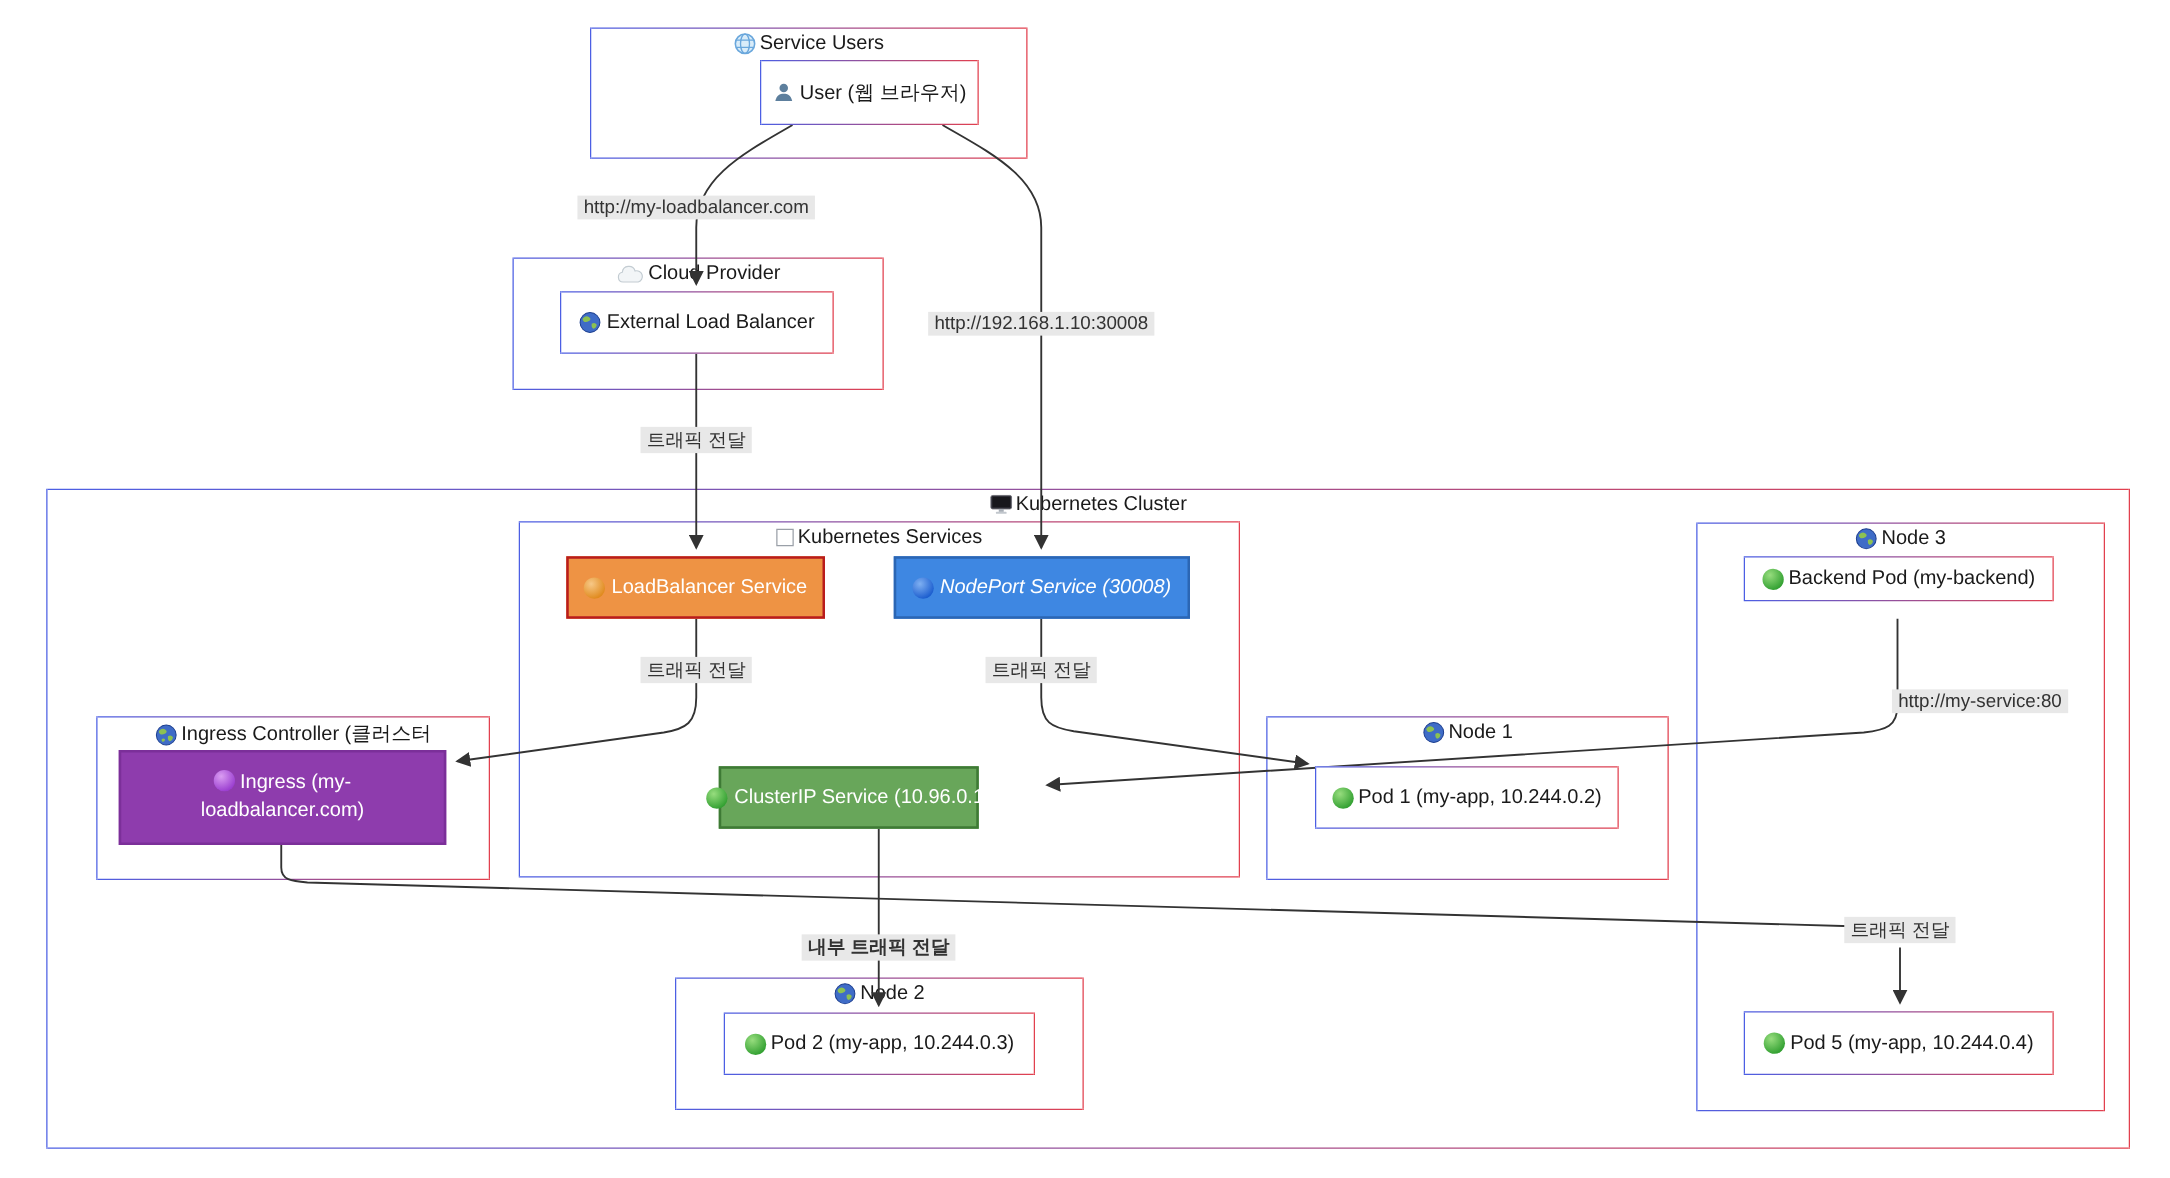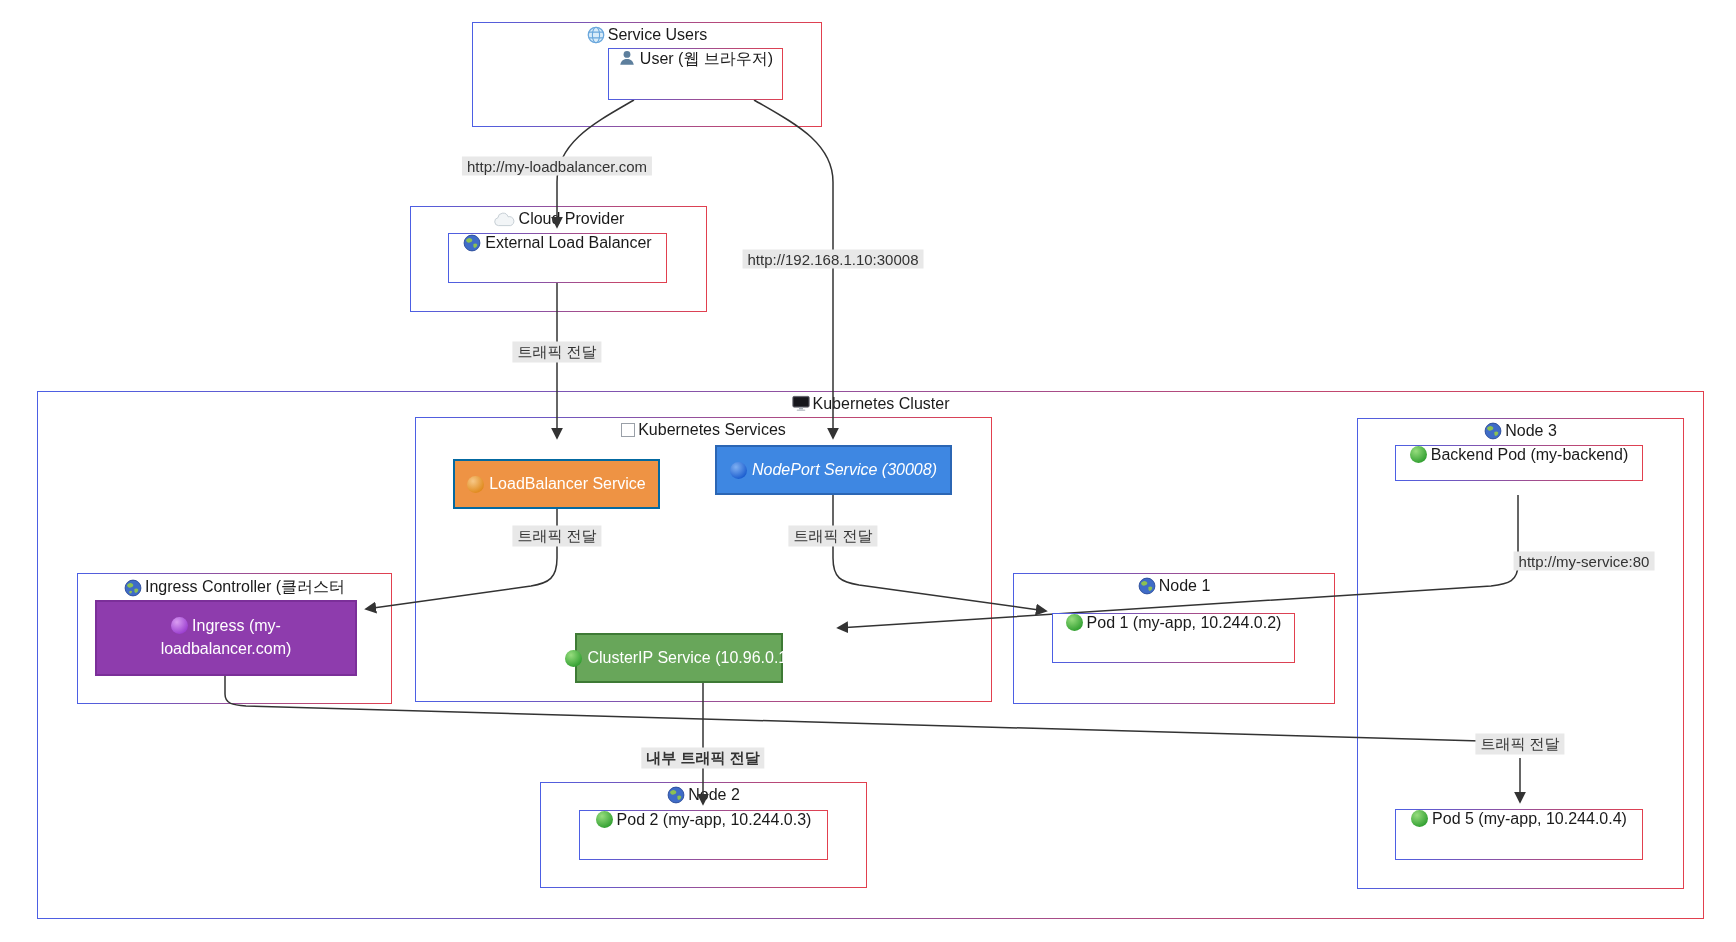--- a/index.html
+++ b/index.html
@@ -3,25 +3,25 @@
 <meta charset="utf-8">
 <style>
   html,body{margin:0;padding:0;background:#ffffff;font-family:"Liberation Sans","DejaVu Sans",sans-serif;}
   .canvas{position:relative;width:1736px;height:942px;background:#fff;overflow:hidden;}
 
   
   .sub{position:absolute;border:1.5px solid;border-image:linear-gradient(90deg,var(--gl),var(--gr)) 1;background:transparent;z-index:1;}
   .sub-title{position:absolute;top:3px;left:0;right:0;display:flex;align-items:center;justify-content:center;gap:3px;font-size:16px;color:#1a1a1a;white-space:nowrap;}
 
   
-  .node{position:absolute;display:flex;align-items:flex-start;justify-content:center;gap:4px;font-size:16px;color:#1a1a1a;background:#fff;border:1.5px solid;border-image:linear-gradient(90deg,var(--gl),var(--gr)) 1;white-space:nowrap;z-index:3;box-sizing:border-box;}
+  .node{position:absolute;display:flex;align-items:center;justify-content:center;gap:4px;font-size:16px;color:#1a1a1a;background:#fff;border:1.5px solid;border-image:linear-gradient(90deg,var(--gl),var(--gr)) 1;white-space:nowrap;z-index:3;box-sizing:border-box;}
 
   
   .svc{position:absolute;display:flex;align-items:center;justify-content:center;gap:5px;font-size:16px;color:#fff;z-index:3;box-sizing:border-box;white-space:nowrap;}
-  .svc-lb{background:var(--c-lb);border:2px solid #0369a1;margin-top:14px;}
+  .svc-lb{background:var(--c-lb);border:2px solid #b91c1c;}
   .svc-np{background:var(--c-np);border:2px solid #2b66b4;font-style:italic;}
   .svc-cip{background:var(--c-cip);border:2px solid #3e7a35;}
   .svc-ing{background:var(--c-ing);border:2px solid #7b2f99;display:block;text-align:center;padding:12px 20px;line-height:1.45;white-space:normal;font-size:16px;color:#fff;box-sizing:border-box;}
 
   .edges{position:absolute;left:0;top:0;z-index:2;pointer-events:none;}
 
   .elabel{position:absolute;transform:translate(-50%,-50%);background:var(--c-lblbg);color:#333;font-size:15px;padding:1px 5px;white-space:nowrap;z-index:4;}
 
   .ic{width:18px;height:18px;flex:none;vertical-align:-3px;}
   .icw{width:23px;height:15px;}
@@ -161,21 +161,21 @@
   <div class="svc svc-lb" style="left:453px;top:445px;width:207px;height:50px;">
     <span class="dot dot-orange"></span>
     <span>LoadBalancer Service</span>
   </div>
 
   <div class="svc svc-np" style="left:715px;top:445px;width:237px;height:50px;">
     <span class="dot dot-blue"></span>
     <span>NodePort Service (30008)</span>
   </div>
 
-  <div class="svc svc-cip" style="left:575px;top:613px;width:208px;height:50px;margin-top:20px;">
+  <div class="svc svc-cip" style="left:575px;top:613px;width:208px;height:50px;">
     <span class="dot dot-green"></span>
     <span>ClusterIP Service (10.96.0.1)</span>
   </div>
 
   <div class="svc svc-ing" style="left:95px;top:600px;width:262px;height:76px;">
     <span class="dot dot-purple ingress-dot-wrap"></span><span>Ingress (my-loadbalancer.com)</span>
   </div>
 
   <div class="node" style="left:1052px;top:613px;width:243px;height:50px;">
     <span class="dot dot-green"></span>

